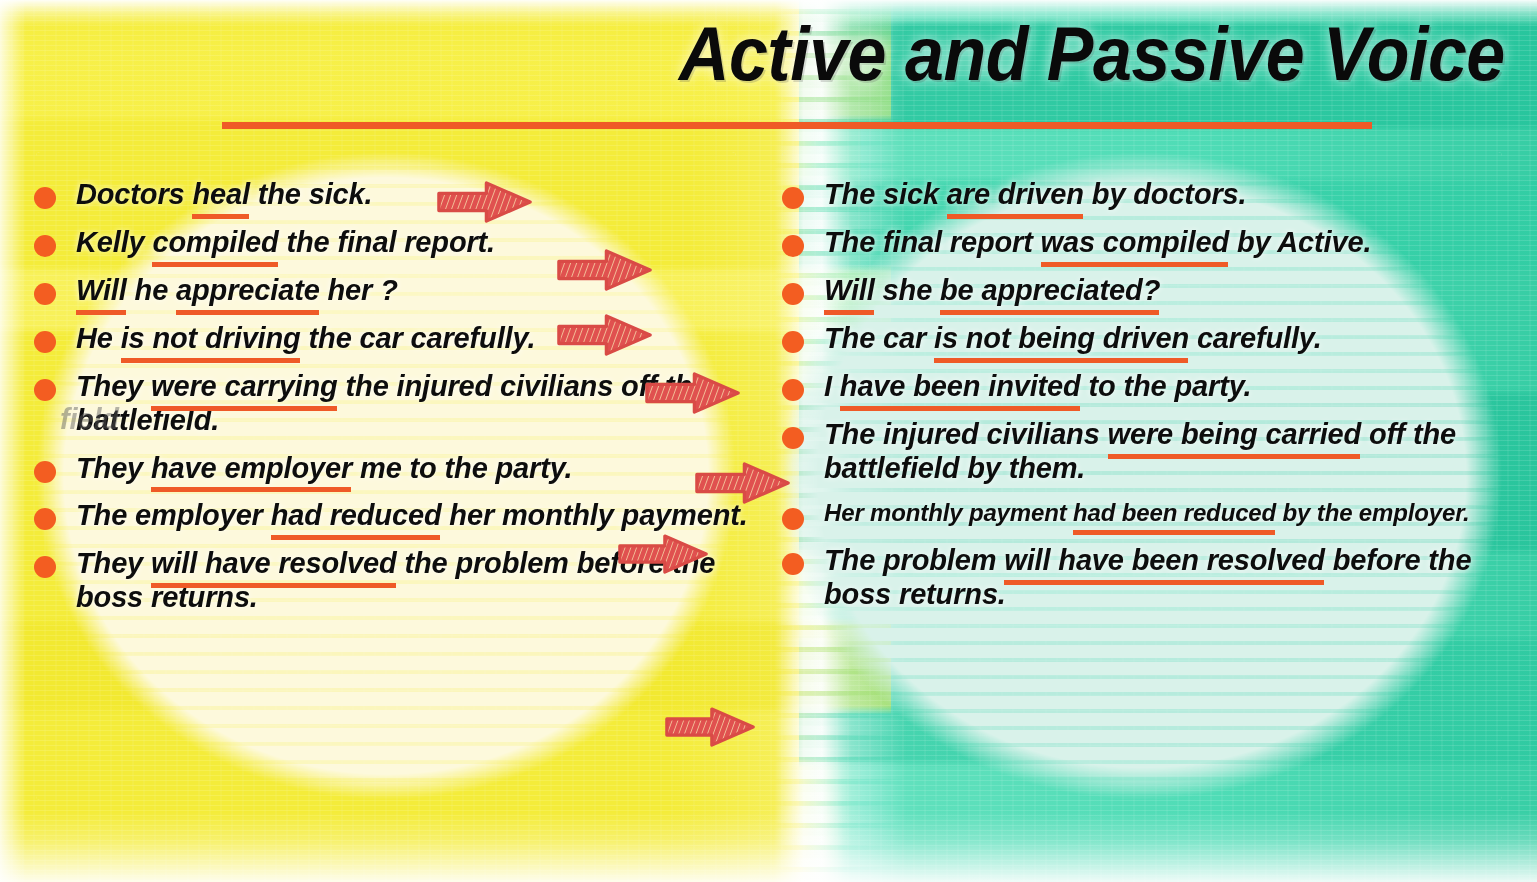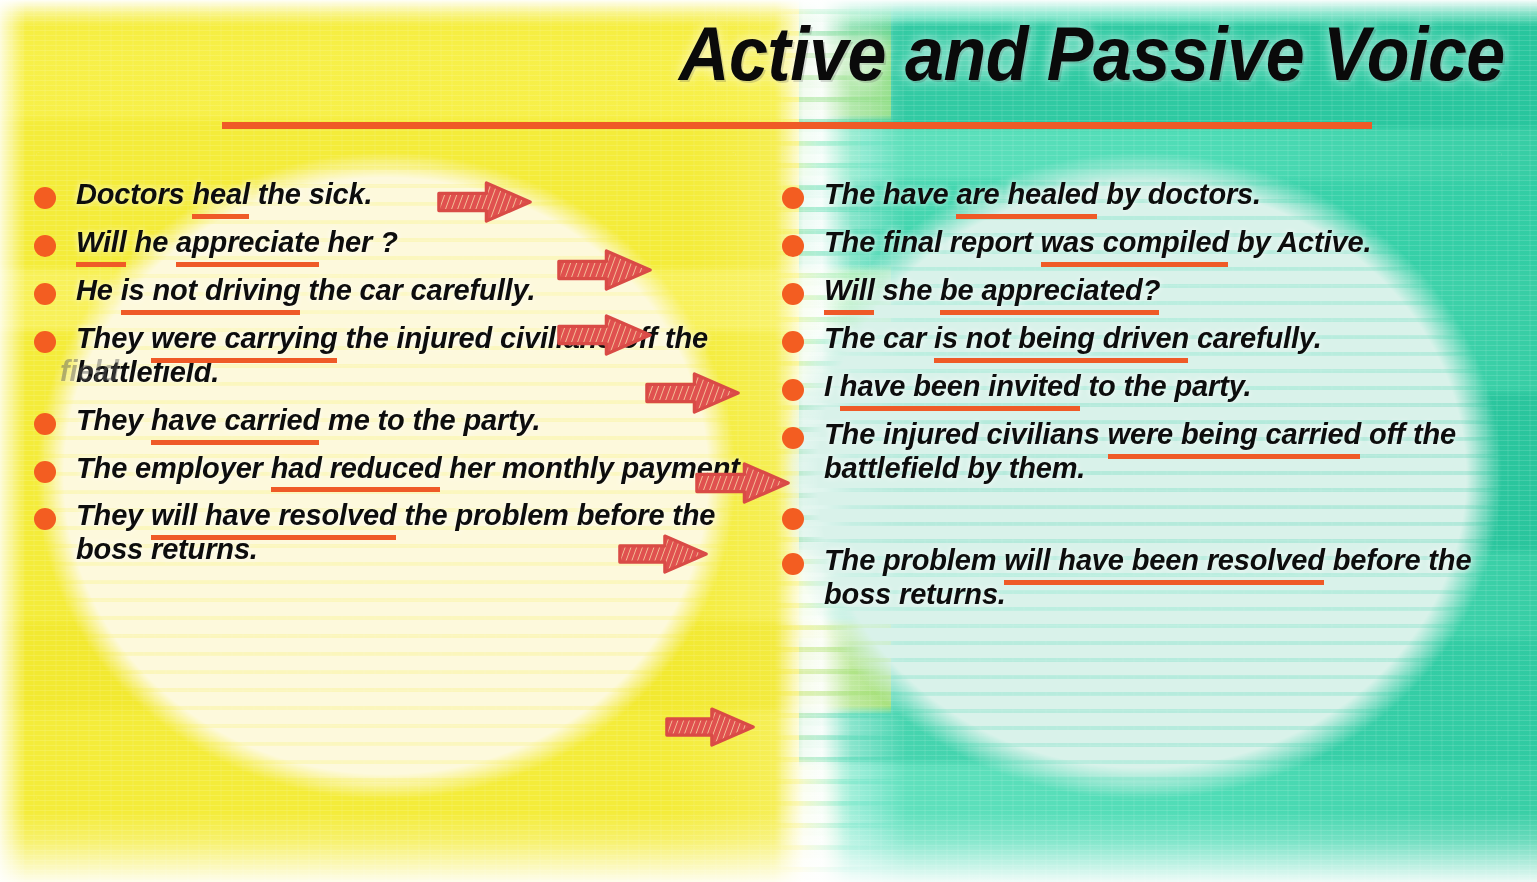--- a/index.html
+++ b/index.html
@@ -245,47 +245,51 @@
   <div class="title-rule"></div>
 
   <div class="columns">
     <div class="col col-left" id="col-active">
         <div class="item">
           <span class="bullet"></span>
           <div class="sentence"><span>Doctors </span><span class="u">heal</span><span> the sick.</span></div>
         </div>
         <div class="item">
           <span class="bullet"></span>
+          <div class="sentence"><span>Kelly </span><span class="u">compiled</span><span> the final report.</span></div>
+        </div>
+        <div class="item">
+          <span class="bullet"></span>
           <div class="sentence"><span class="u">Will</span><span> he </span><span class="u">appreciate</span><span> her ?</span></div>
         </div>
         <div class="item">
           <span class="bullet"></span>
           <div class="sentence"><span>He </span><span class="u">is not driving</span><span> the car carefully.</span></div>
         </div>
         <div class="item">
           <span class="bullet"></span>
           <div class="sentence"><span>They </span><span class="u">were carrying</span><span> the injured  civilians off the battlefield.</span><span class="ghost" style="left: 26px; top: 33px;">field</span></div>
         </div>
         <div class="item">
           <span class="bullet"></span>
-          <div class="sentence"><span>They </span><span class="u">have carried</span><span> me to the party.</span></div>
+          <div class="sentence"><span>They </span><span class="u">have employer</span><span> me to the party.</span></div>
         </div>
         <div class="item">
           <span class="bullet"></span>
           <div class="sentence"><span>The employer </span><span class="u">had reduced</span><span> her monthly payment.</span></div>
         </div>
         <div class="item">
           <span class="bullet"></span>
           <div class="sentence"><span>They </span><span class="u">will have resolved</span><span> the problem before the boss returns.</span></div>
         </div>
       </div>
     <div class="col col-right" id="col-passive">
         <div class="item">
           <span class="bullet"></span>
-          <div class="sentence"><span>The have </span><span class="u">are healed</span><span> by doctors.</span></div>
+          <div class="sentence"><span>The sick </span><span class="u">are driven</span><span> by doctors.</span></div>
         </div>
         <div class="item">
           <span class="bullet"></span>
           <div class="sentence"><span>The final report </span><span class="u">was compiled</span><span> by Active.</span></div>
         </div>
         <div class="item">
           <span class="bullet"></span>
           <div class="sentence"><span class="u">Will</span><span> she </span><span class="u">be appreciated?</span></div>
         </div>
         <div class="item">
@@ -295,20 +299,21 @@
         <div class="item">
           <span class="bullet"></span>
           <div class="sentence"><span>I </span><span class="u">have been invited</span><span> to the party.</span></div>
         </div>
         <div class="item">
           <span class="bullet"></span>
           <div class="sentence"><span>The injured civilians </span><span class="u">were being carried</span><span> off the battlefield by them.</span></div>
         </div>
         <div class="item">
           <span class="bullet"></span>
+          <div class="sentence small"><span>Her monthly payment </span><span class="u">had been reduced</span><span> by the employer.</span></div>
         </div>
         <div class="item">
           <span class="bullet"></span>
           <div class="sentence"><span>The problem </span><span class="u">will have been resolved</span><span> before the boss returns.</span></div>
         </div>
       </div>
   </div>
 
   <div id="arrow-host">
       <div class="arrow" style="left: 437px; top: 181px; width: 95px; height: 42px;">

